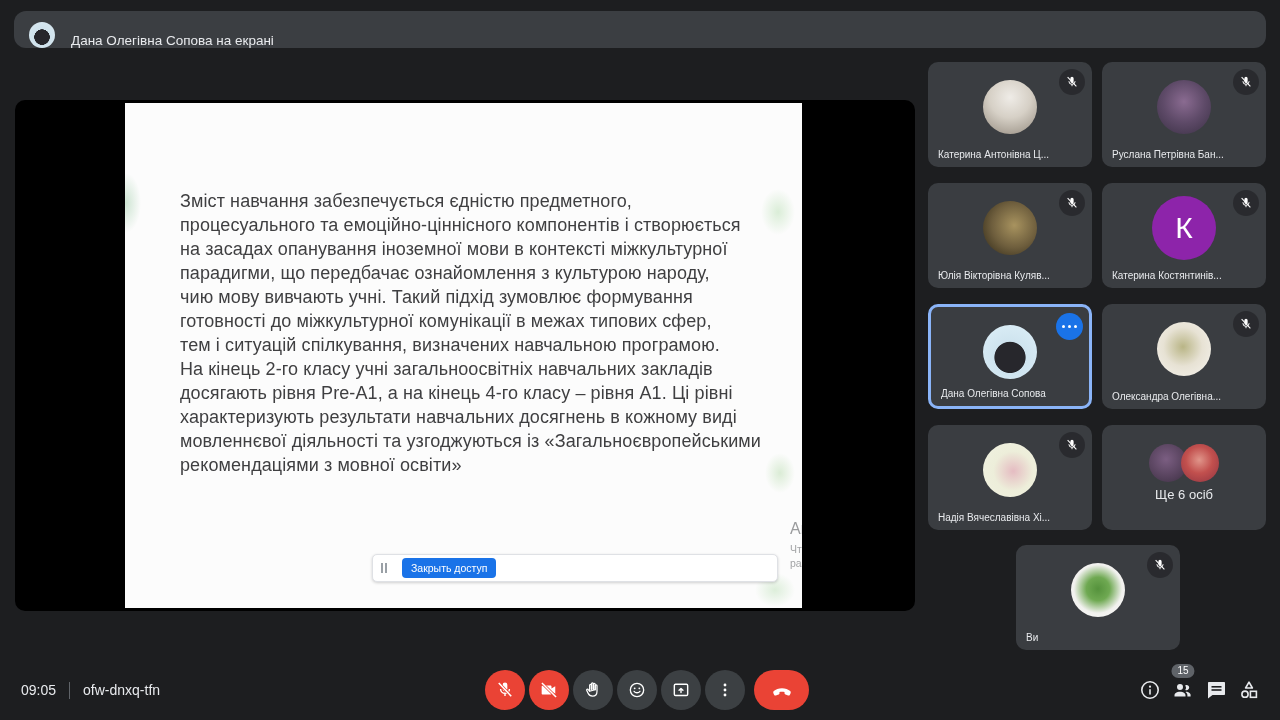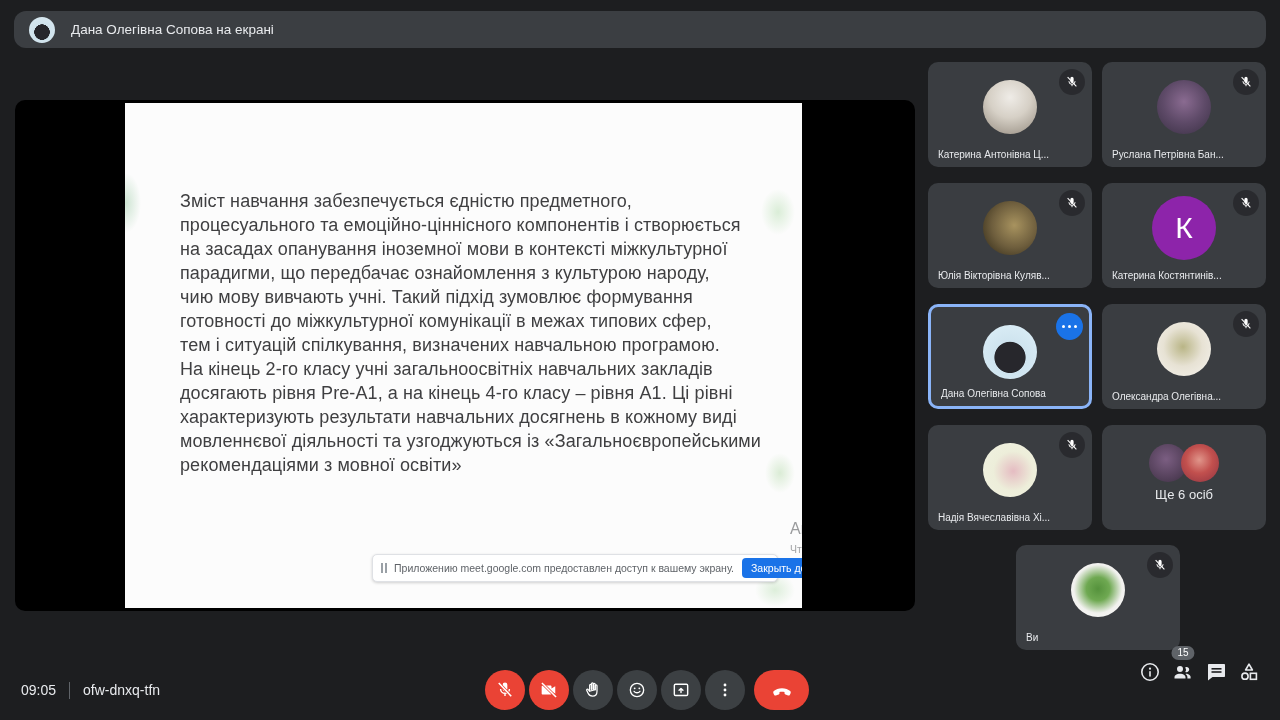--- a/index.html
+++ b/index.html
@@ -5,21 +5,21 @@
   html,body{margin:0;padding:0;}
   body{
     width:1280px;height:720px;position:relative;overflow:hidden;
     background:#1d1e20;
     font-family:"Liberation Sans", sans-serif;
     -webkit-font-smoothing:antialiased;
   }
   
   .banner{
     position:absolute;left:14px;top:11px;width:1252px;height:37px;
-    background:#3b3e42;border-radius:12px;display:flex;align-items:center;
+    background:#3b3e42;border-radius:12px;display:flex;align-items:flex-end;
   }
   .banner .avatar{
     width:26px;height:26px;border-radius:50%;margin-left:15px;flex:0 0 auto;
     background:radial-gradient(circle at 50% 58%, #26262b 0%, #26262b 38%, #cfe2ec 40%, #dbeaf2 100%);
   }
   .banner .banner-text{margin-left:16px;font-size:13.5px;color:#e8eaed;}
   
   .share-stage{
     position:absolute;left:15px;top:100px;width:900px;height:511px;
     background:#000;border-radius:10px;overflow:hidden;
@@ -102,21 +102,21 @@
   .meta{position:absolute;left:21px;top:0;height:60px;display:flex;align-items:center;color:#e8eaed;font-size:14px;}
   .meta .divider{width:1px;height:17px;background:#5f6368;margin:0 13px;}
   .controls{position:absolute;left:647px;top:50%;transform:translate(-50%,-50%);display:flex;align-items:center;gap:4px;}
   .ctl{
     width:40px;height:40px;border-radius:50%;background:#3c4043;
     display:flex;align-items:center;justify-content:center;cursor:pointer;flex:0 0 auto;
   }
   .ctl.red{background:#ea4335;}
   .ctl.end{width:55px;border-radius:20px;margin-left:5px;}
   .ctl svg{display:block;}
-  .right-icons{position:absolute;right:19px;top:0;height:60px;display:flex;gap:9px;}
+  .right-icons{position:absolute;right:19px;top:0;height:60px;display:flex;align-items:center;gap:9px;}
   .ric{width:24px;height:24px;position:relative;cursor:pointer;}
   .count-badge{
     position:absolute;top:-14px;left:50%;transform:translateX(-50%);
     background:#5f6368;color:#fff;font-size:10px;line-height:14px;
     padding:0 6px;border-radius:8px;
   }
 </style>
 </head>
 <body>
 
@@ -148,21 +148,20 @@
       <div class="wm-title">Активация Windows</div>
       <div class="wm-line">Чтобы активировать Windows, перейдите в</div>
       <div class="wm-line">раздел "Параметры".</div>
     </div>
 
     <div class="sharebar">
       <span class="pause-icon">
           <span></span>
           <span></span>
         </span>
-      <span class="msg">Приложению meet.google.com предоставлен доступ к вашему экрану.</span>
       <button class="stop-btn">Закрыть доступ</button>
 
     </div>
   </div>
 </div>
 
 <div class="tile" style="left:928px;top:62px;">
   <div class="mic-badge">
     <svg width="14" height="14" viewBox="0 0 24 24">
         <path fill="#fff" d="M12 13.5a2.8 2.8 0 0 0 2.8-2.8V5.8a2.8 2.8 0 1 0-5.6 0v4.9A2.8 2.8 0 0 0 12 13.5z"></path>

